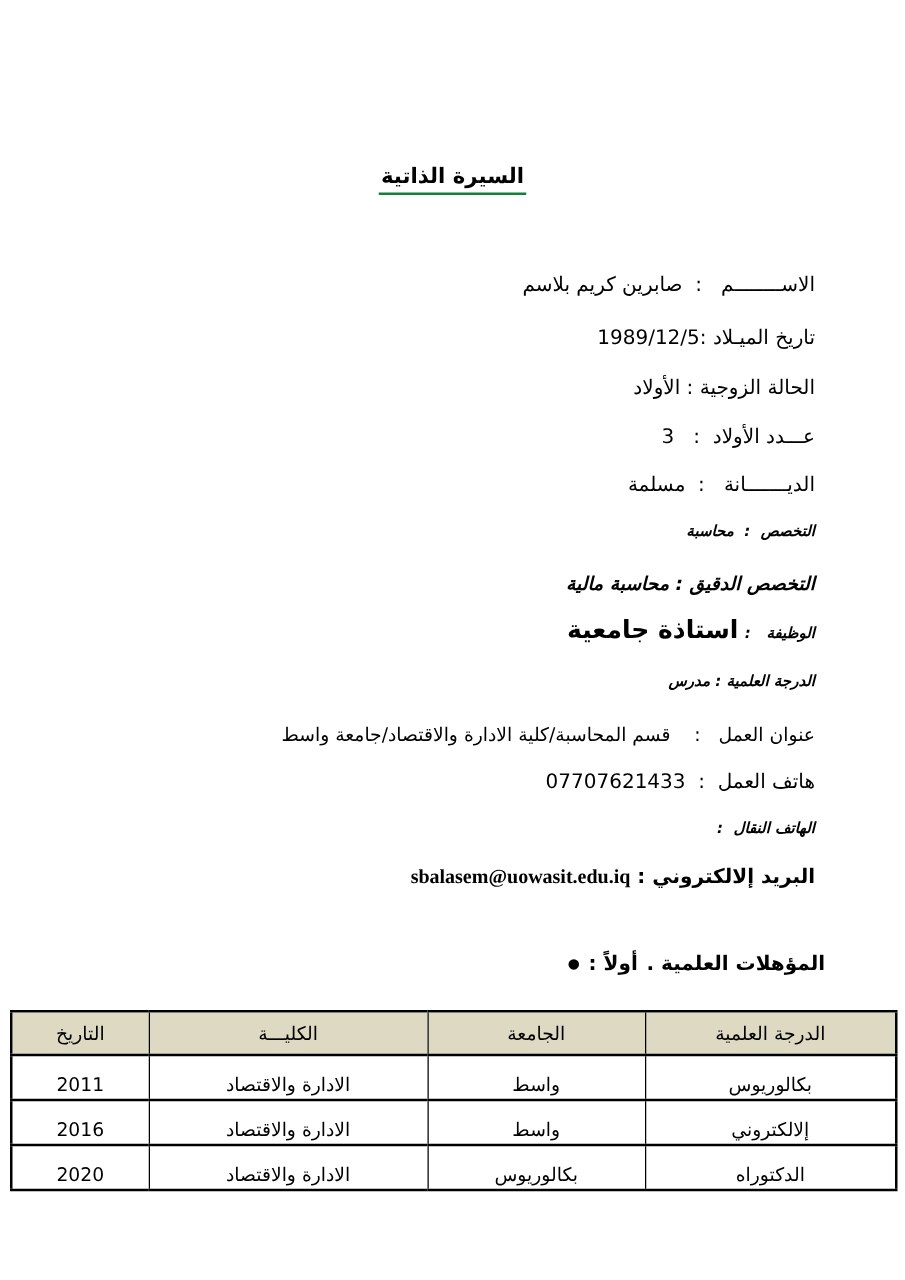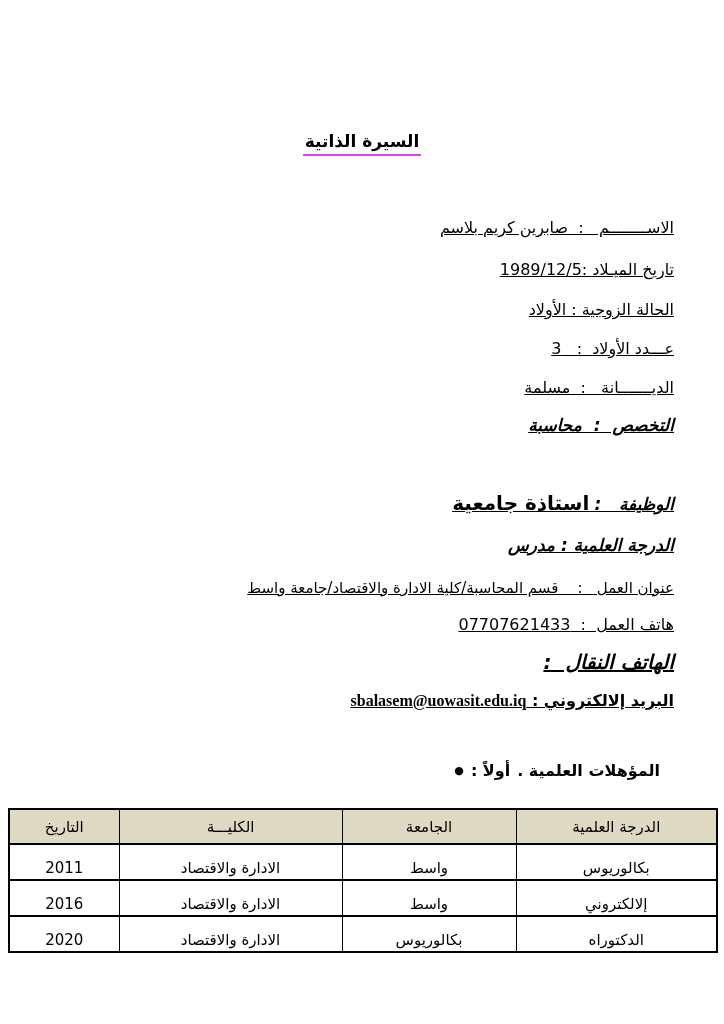--- a/index.html
+++ b/index.html
@@ -12,34 +12,33 @@
     font-family:"DejaVu Sans", sans-serif;
     color:#000;
     overflow:hidden;
   }
   .doc-title {
     position:absolute; top:131px; left:0; right:0;
     text-align:center;
     font-size:17px; font-weight:bold;
   }
   .doc-title .underlined {
-    border-bottom:2px solid #d946ef;
+    border-bottom:2px solid #15803d;
     padding:0 2px 3px 2px;
   }
   .line {
-    position:absolute; right:50px;
+    position:absolute; right:72px;
     direction:rtl; unicode-bidi:plaintext;
     white-space:nowrap;
     font-size:16px;
     line-height:22px;
-    text-decoration:underline;
   }
   .decor {
     font-weight:bold; font-style:italic;
-    font-size:17px;
+    font-size:12px;
   }
   .decor-sm { font-weight:bold; font-style:italic; font-size:15px; }
   .bold-val { font-weight:bold; font-style:normal; }
   .email-line { font-weight:bold; }
   .email-latin {
     font-family:"Liberation Serif", serif;
     font-weight:bold; direction:ltr; unicode-bidi:isolate;
   }
   .section-heading {
     position:absolute; top:761px; right:64px;
@@ -77,28 +76,29 @@
   <div class="doc-title">
     <span class="underlined">السيرة الذاتية</span>
   </div>
 
   <div class="line" style="top:217px">الاســــــــم&nbsp;&nbsp; :&nbsp; صابرين كريم بلاسم</div>
   <div class="line" style="top:259px">تاريخ الميـلاد :1989/12/5</div>
   <div class="line" style="top:299px">الحالة الزوجية : الأولاد</div>
   <div class="line" style="top:338px">عـــدد الأولاد&nbsp; :&nbsp;&nbsp; 3</div>
   <div class="line" style="top:377px">الديـــــــانة&nbsp;&nbsp; :&nbsp; مسلمة</div>
   <div class="line decor" style="top:414px">التخصص&nbsp; :&nbsp; محاسبة</div>
+  <div class="line decor-sm" style="top:456px">التخصص الدقيق : محاسبة مالية</div>
   <div class="line" style="top:492px">
     <span class="decor">الوظيفة&nbsp;&nbsp; :</span>
     <span class="bold-val" style="font-size:20px">استاذة جامعية</span>
   </div>
   <div class="line decor" style="top:534px">الدرجة العلمية : مدرس</div>
   <div class="line" style="top:577px; font-size:15px">عنوان العمل&nbsp;&nbsp; :&nbsp;&nbsp;&nbsp; قسم المحاسبة/كلية الادارة والاقتصاد/جامعة واسط</div>
   <div class="line" style="top:614px">هاتف العمل&nbsp; :&nbsp; 07707621433</div>
-  <div class="line decor" style="top:651px; font-size:20px">الهاتف النقال&nbsp; :</div>
+  <div class="line decor" style="top:651px; font-size:12px">الهاتف النقال&nbsp; :</div>
   <div class="line email-line" style="top:690px">
     <span>البريد إلالكتروني :</span>
     <span class="email-latin">sbalasem@uowasit.edu.iq</span>
   </div>
 
   <div class="section-heading">
     <span class="bullet">●</span>
     <span class="ar">أولاً :</span>
     <span class="ar">المؤهلات العلمية .</span>
   </div>

